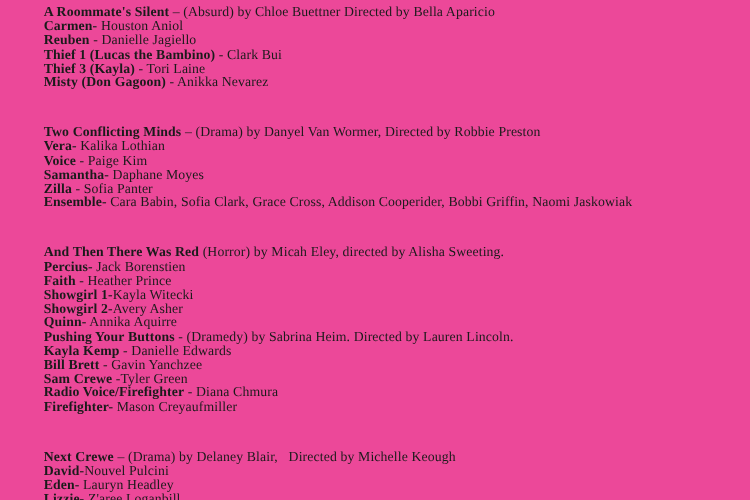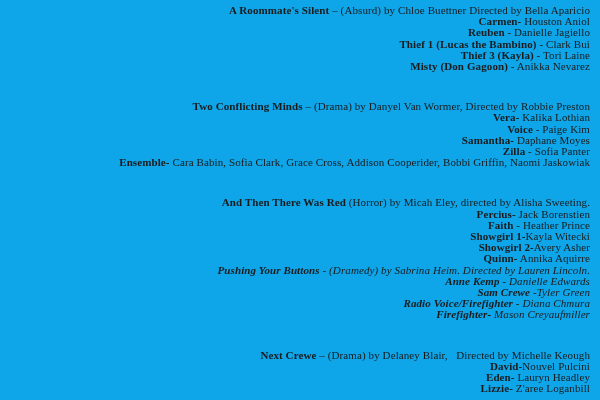--- a/index.html
+++ b/index.html
@@ -4,37 +4,36 @@
 <style>
   html, body {
     margin: 0;
     padding: 0;
     background: #ffffff;
   }
   .page {
     position: relative;
     width: 600px;
     height: 400px;
-    background: #0ea5e9;
+    background: #ec4899;
     overflow: hidden;
-    text-align: right;
   }
   .doc {
     position: absolute;
     top: 5px;
     left: 35px;
     right: 10px;
     font-family: "Liberation Serif", "DejaVu Serif", serif;
     font-size: 11px;
     line-height: 11.2px;
     color: #1b1b1b;
   }
   .block { margin-top: 29px; }
   .block.first { margin-top: 0; }
-  .block.after-label { margin-top: 0; font-style: italic; }
+  .block.after-label { margin-top: 0; }
   .line {
     white-space: pre;
     letter-spacing: 0.1px;
   }
   .line b { font-weight: bold; }
   .underline { text-decoration: underline; }
 </style>
 </head>
 <body>
 
@@ -59,21 +58,22 @@
       <div class="block">
         <div class="line"><b>And Then There Was Red</b><span> (Horror) by Micah Eley, directed by Alisha Sweeting.</span></div>
         <div class="line"><b>Percius-</b><span> Jack Borenstien</span></div>
         <div class="line"><b>Faith</b><span> - Heather Prince</span></div>
         <div class="line"><b>Showgirl 1-</b><span>Kayla Witecki</span></div>
         <div class="line"><b>Showgirl 2-</b><span>Avery Asher</span></div>
         <div class="line"><b>Quinn-</b><span> Annika Aquirre</span></div>
       </div>
       <div class="block after-label">
         <div class="line"><b>Pushing Your Buttons</b><span> - (Dramedy) by Sabrina Heim. Directed by Lauren Lincoln.</span></div>
-        <div class="line"><b>Anne Kemp</b><span> - Danielle Edwards</span></div>
+        <div class="line"><b>Kayla Kemp</b><span> - Danielle Edwards</span></div>
+        <div class="line"><b>Bill Brett</b><span> - Gavin Yanchzee</span></div>
         <div class="line"><b>Sam Crewe</b><span> -Tyler Green</span></div>
         <div class="line"><b>Radio Voice/Firefighter</b><span> - Diana Chmura</span></div>
         <div class="line"><b>Firefighter-</b><span> Mason Creyaufmiller</span></div>
       </div>
       <div class="block">
         <div class="line"><b>Next Crewe</b><span> – (Drama) by Delaney Blair,   Directed by Michelle Keough</span></div>
         <div class="line"><b>David-</b><span>Nouvel Pulcini</span></div>
         <div class="line"><b>Eden-</b><span> Lauryn Headley</span></div>
         <div class="line"><b>Lizzie-</b><span> Z'aree Loganbill</span></div>
       </div>

